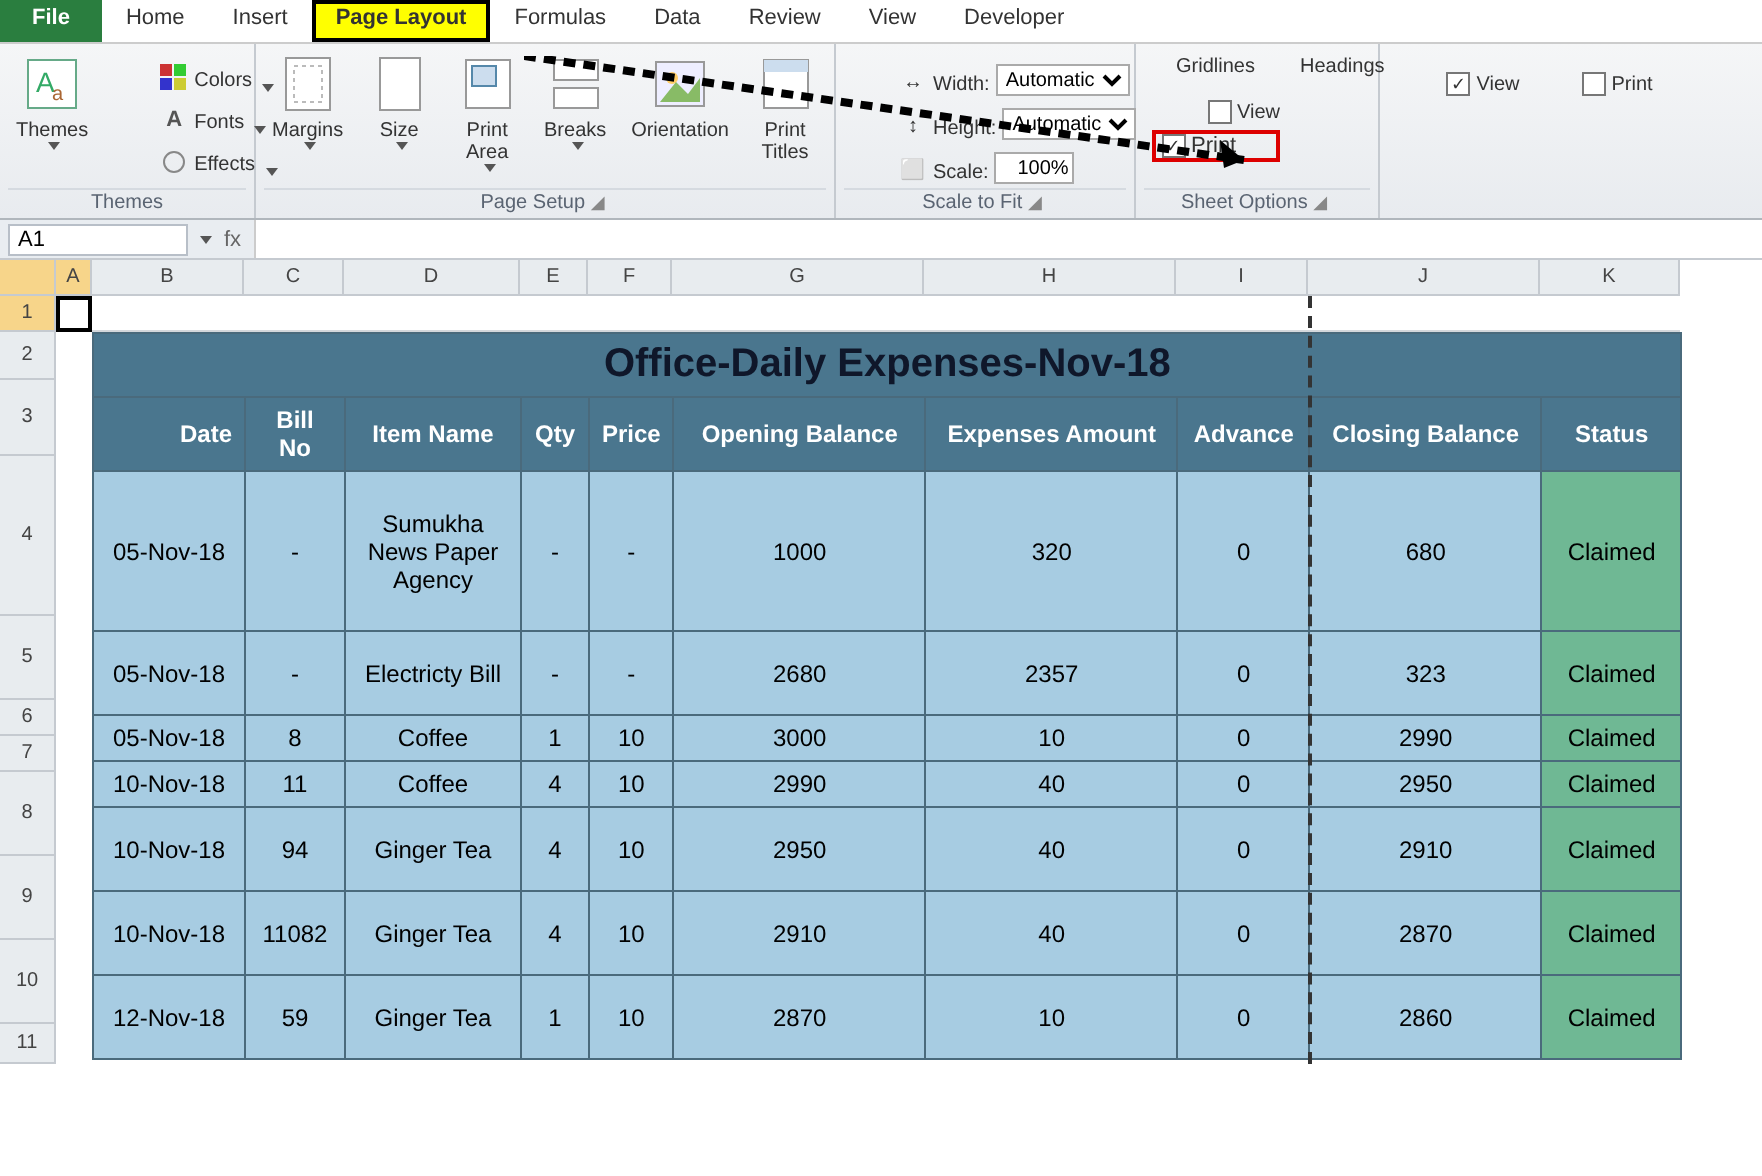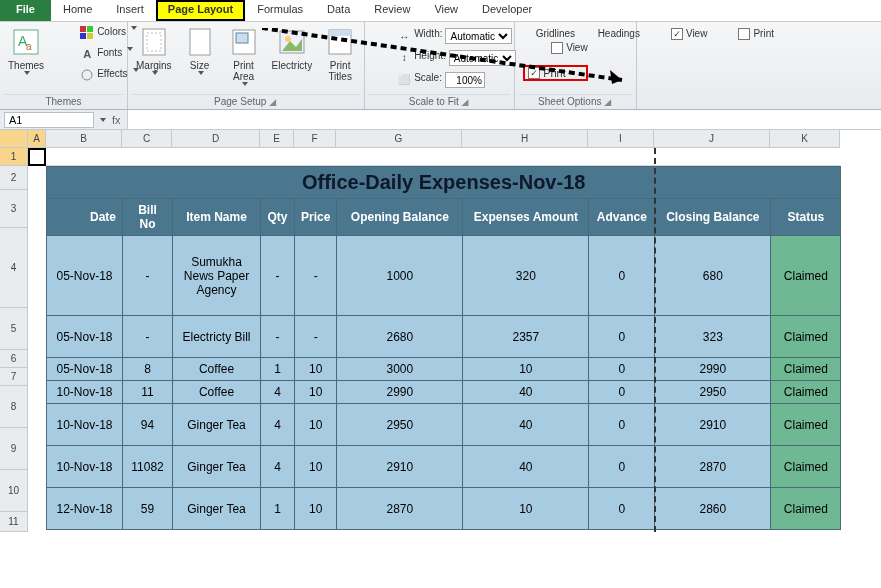--- a/index.html
+++ b/index.html
@@ -7,21 +7,21 @@
 .ribbon-tabs { display: flex; background: #fff; border-bottom: 1px solid #ccc; height: 22px; }
 .tab { padding: 3px 12px; cursor: pointer; position: relative; }
 .tab.file { background: #2a7e3f; color: #fff; font-weight: bold; padding: 3px 16px; }
 .tab.highlighted { background: #ffff00; border: 2px solid #000; font-weight: bold; padding: 1px 10px; }
 .ribbon { display: flex; background: linear-gradient(#f5f6f7,#e8ebef); border-bottom: 1px solid #b0b6bc; height: 88px; }
 .group { border-right: 1px solid #c5cad0; display: flex; flex-direction: column; padding: 2px 4px 0; }
 .group-body { flex: 1; display: flex; align-items: flex-start; gap: 4px; }
 .group-label { text-align: center; font-size: 10px; color: #5a6472; padding: 1px 0 2px; border-top: 1px solid #d5dae0; }
 .btn { display: flex; flex-direction: column; align-items: center; justify-content: flex-start; padding: 2px 4px; cursor: pointer; font-size: 10px; line-height: 1.1; text-align: center; }
 .btn .ico { width: 32px; height: 32px; margin-bottom: 2px; display: flex; align-items: center; justify-content: center; }
-.mini-row { display: flex; align-items: flex-start; gap: 3px; font-size: 10px; height: 20px; padding-left: 28px; }
+.mini-row { display: flex; align-items: flex-end; gap: 3px; font-size: 10px; height: 20px; padding-left: 28px; }
 .mini-ico { width: 14px; height: 14px; display: inline-flex; align-items: center; justify-content: center; }
 .dd { display:inline-block; width:0;height:0;border-left:3px solid transparent;border-right:3px solid transparent;border-top:4px solid #555;margin-left:2px;vertical-align:middle;}
 .chk { width:12px;height:12px;border:1px solid #777;background:#fff;display:inline-flex;align-items:center;justify-content:center;font-size:9px;line-height:1;}
 .chk.on::after{content:"✓";color:#333;}
 .print-highlight { border: 2px solid #d00; padding: 0 3px; display: flex; align-items: center; gap: 3px; }
 .arrow-path { position: absolute; top: 28px; left: 262px; width: 370px; height: 60px; pointer-events:none; z-index: 10; }
 .namebox-row { display: flex; align-items: center; background: #e9edf1; border-bottom: 1px solid #c5cad0; height: 20px; }
 .namebox { width: 90px; border: 1px solid #b8bfc8; background: #fff; padding: 1px 4px; margin: 0 4px; font-size: 11px; }
 .fx { color: #666; padding: 0 6px; }
 .sheet { position: relative; }
@@ -134,27 +134,37 @@
               <rect x="2" y="2" width="22" height="24" fill="#fff" stroke="#999"></rect>
               <rect x="5" y="5" width="12" height="10" fill="#cde" stroke="#58a"></rect>
             </svg>
           </div>
           <span style="white-space:pre-line">Print
 Area</span>
           <span class="dd"></span>
         </div>
       <div class="btn">
           <div class="ico">
+            <svg width="26" height="28">
+              <rect x="2" y="2" width="22" height="10" fill="#fff" stroke="#999"></rect>
+              <rect x="2" y="16" width="22" height="10" fill="#fff" stroke="#999"></rect>
+            </svg>
+          </div>
+          <span>Breaks</span>
+          <span class="dd"></span>
+        </div>
+      <div class="btn">
+          <div class="ico">
             <svg width="28" height="26">
               <rect x="2" y="2" width="24" height="22" fill="#eef" stroke="#999"></rect>
               <circle cx="10" cy="10" r="3" fill="#fc6"></circle>
               <path d="M4 22 L12 12 L18 18 L24 10 L24 22 Z" fill="#8b6"></path>
             </svg>
           </div>
-          <span>Electricty</span>
+          <span>Orientation</span>
         </div>
       <div class="btn">
           <div class="ico">
             <svg width="26" height="28">
               <rect x="2" y="2" width="22" height="24" fill="#fff" stroke="#999"></rect>
               <rect x="2" y="2" width="22" height="6" fill="#cde"></rect>
             </svg>
           </div>
           <span style="white-space:pre-line">Print
 Titles</span>

